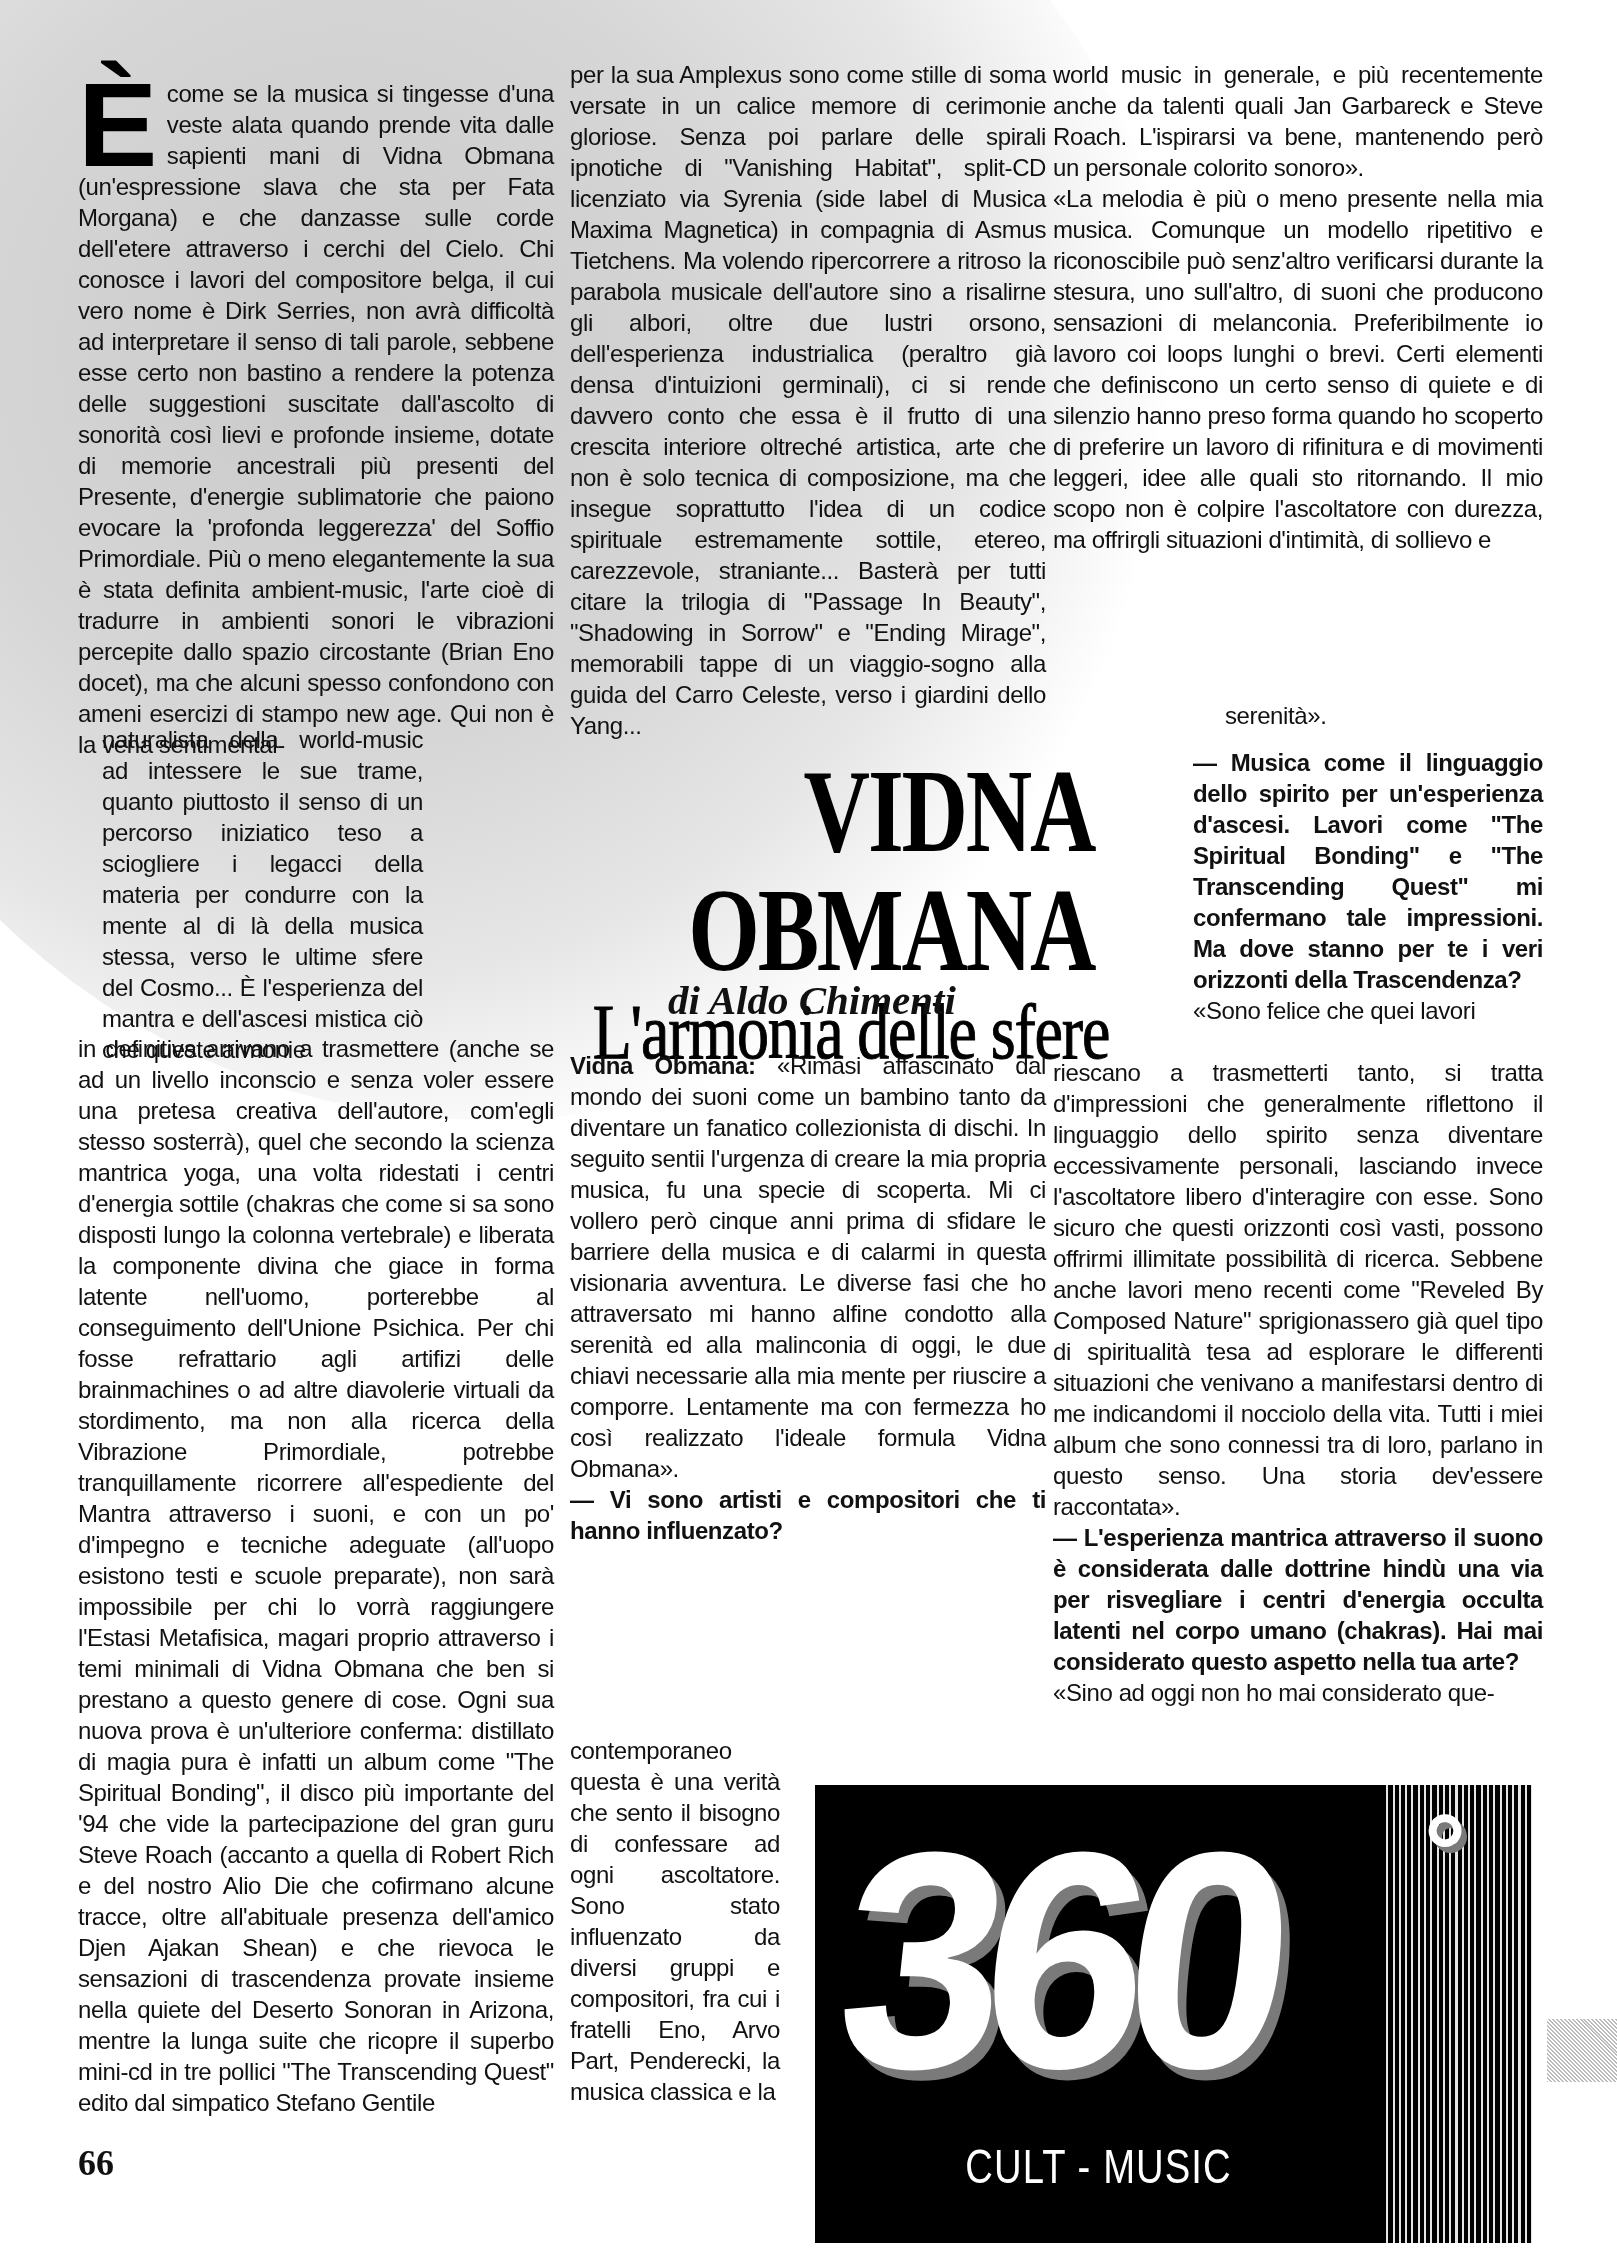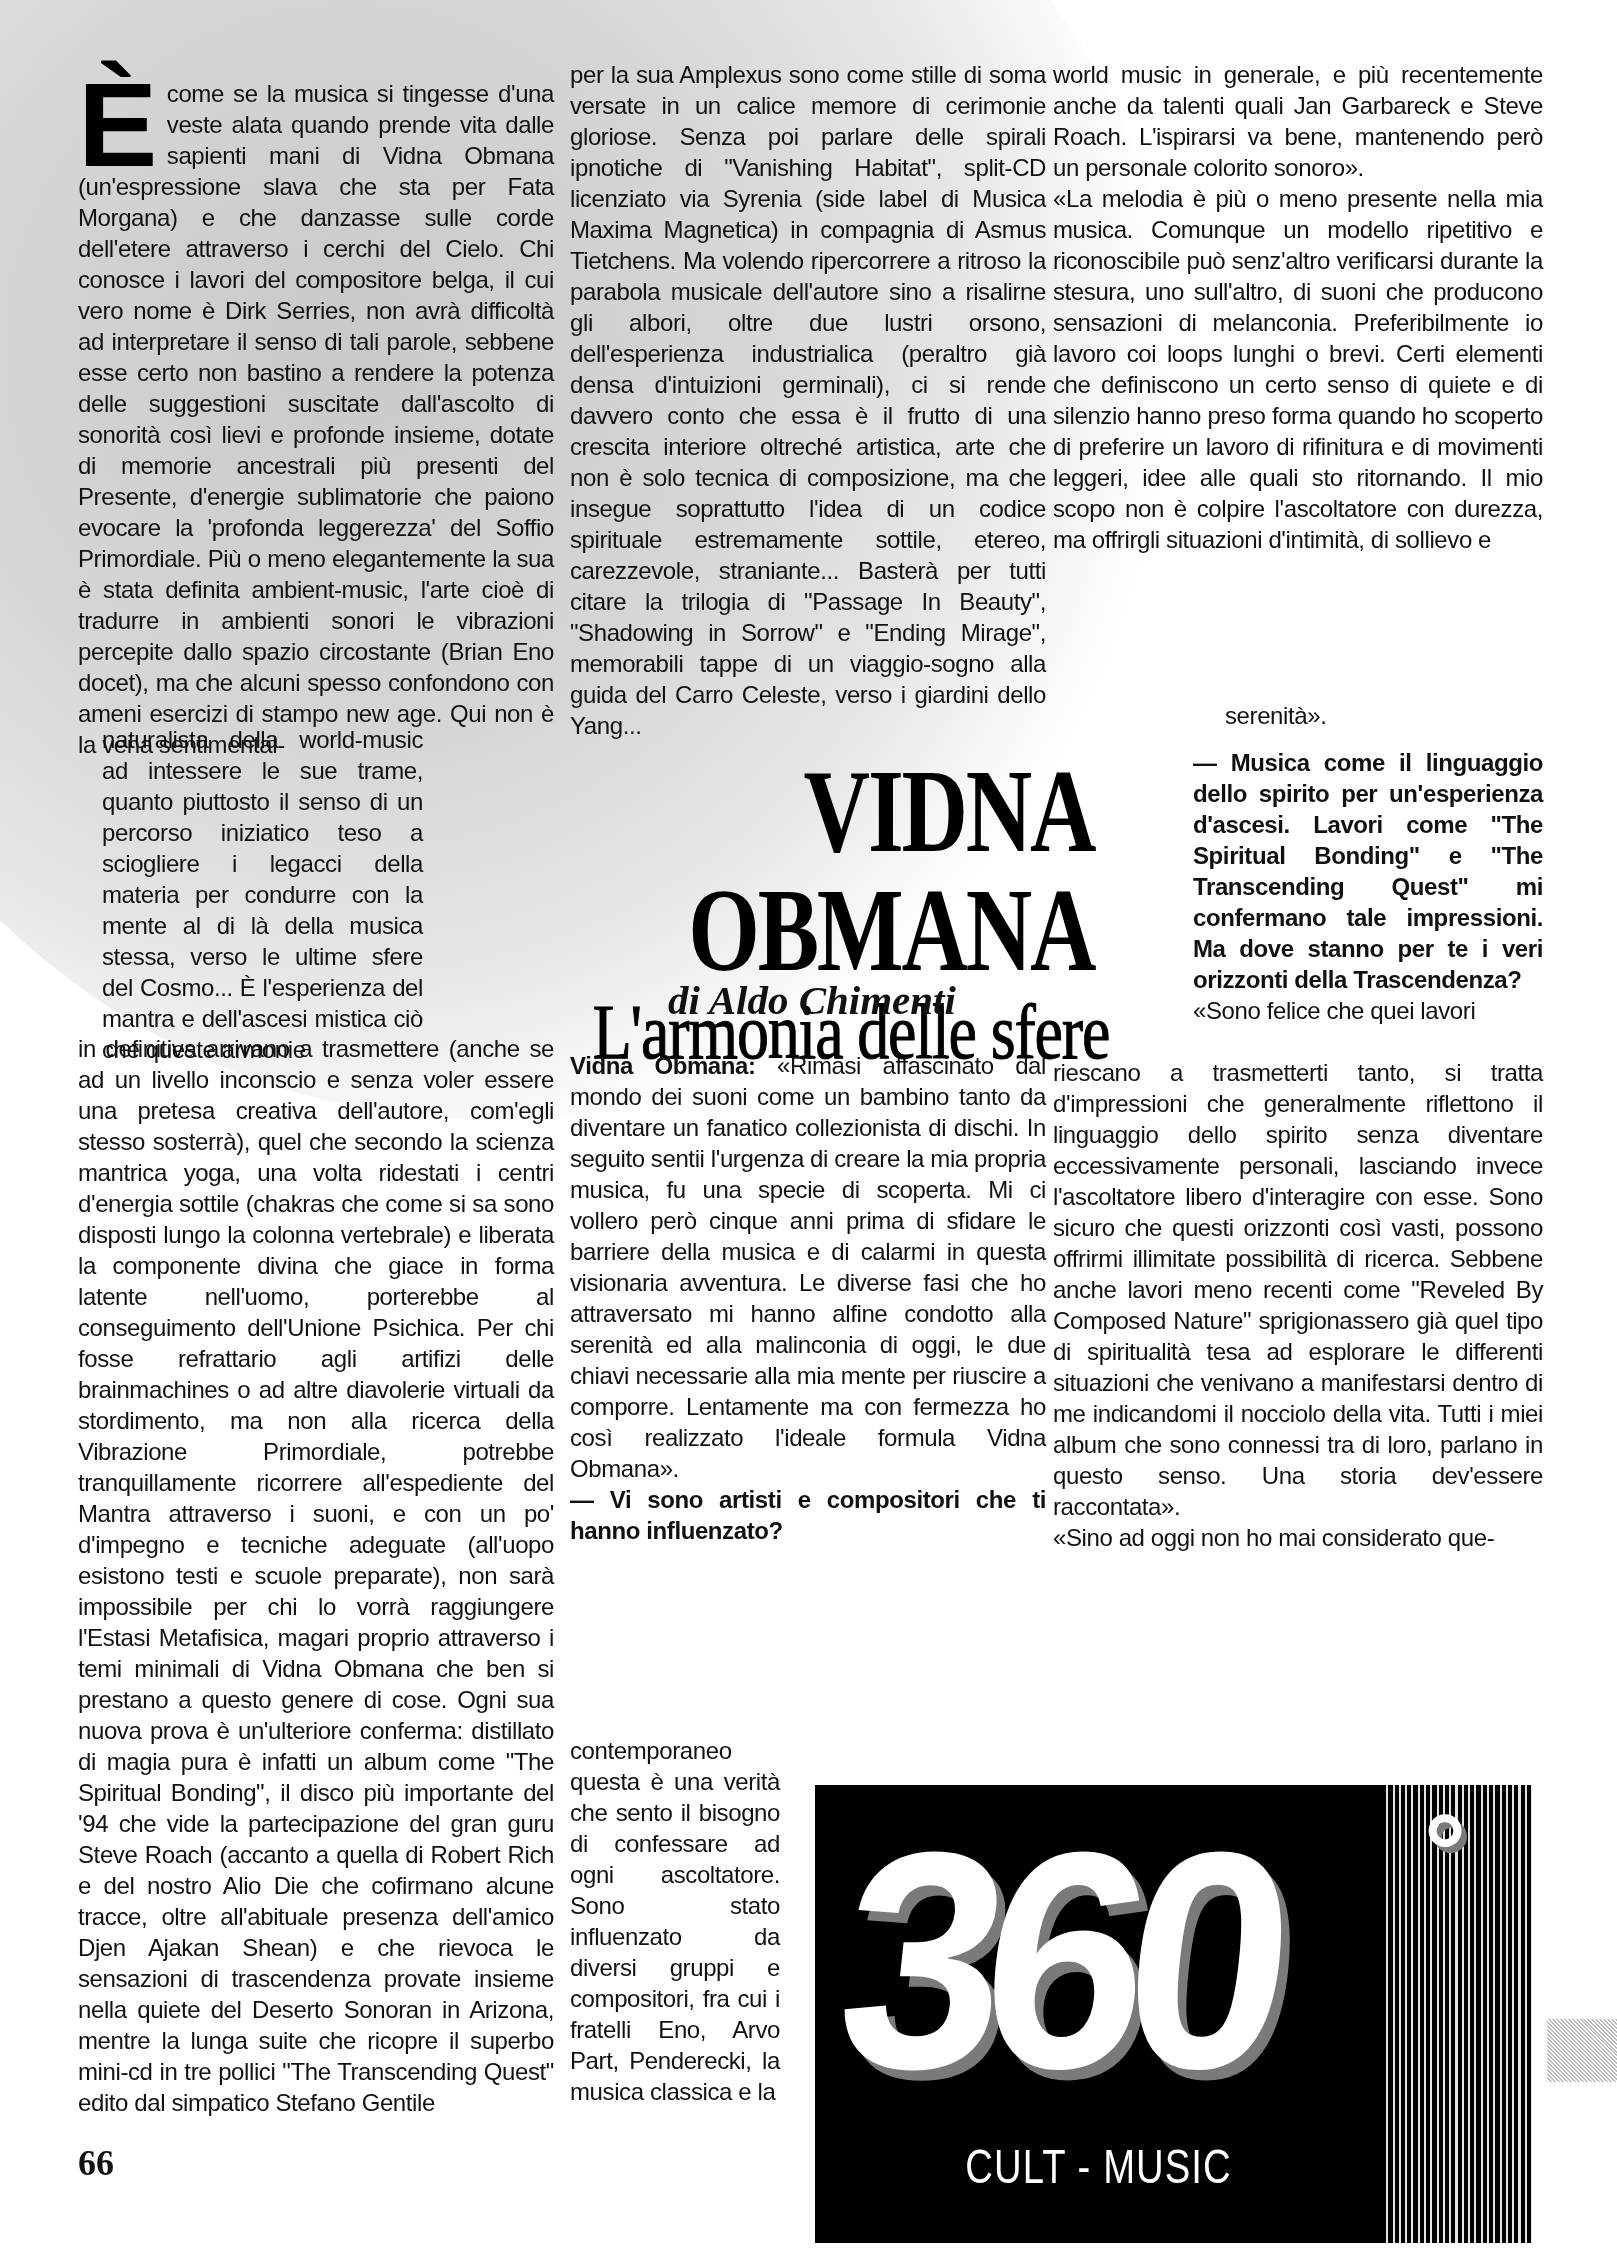--- a/index.html
+++ b/index.html
@@ -76,20 +76,21 @@
 </div>
 <div class="col" style="left:1225px; top:700px; width:210px;">
   <p>serenità».</p>
 </div>
 <div class="col" style="left:1193px; top:747px; width:350px;">
   <p class="q">— Musica come il linguaggio dello spirito per un'esperienza d'ascesi. Lavori come "The Spiritual Bonding" e "The Transcending Quest" mi confermano tale impressioni. Ma dove stanno per te i veri orizzonti della Trascendenza?</p>
   <p style="text-indent:0;">«Sono felice che quei lavori</p>
 </div>
 <div class="col" style="left:1053px; top:1057px; width:490px;">
   <p>riescano a trasmetterti tanto, si tratta d'impressioni che generalmente riflettono il linguaggio dello spirito senza diventare eccessivamente personali, lasciando invece l'ascoltatore libero d'interagire con esse. Sono sicuro che questi orizzonti così vasti, possono offrirmi illimitate possibilità di ricerca. Sebbene anche lavori meno recenti come "Reveled By Composed Nature" sprigionassero già quel tipo di spiritualità tesa ad esplorare le differenti situazioni che venivano a manifestarsi dentro di me indicandomi il nocciolo della vita. Tutti i miei album che sono connessi tra di loro, parlano in questo senso. Una storia dev'essere raccontata».</p>
+  <p class="q">— L'esperienza mantrica attraverso il suono è considerata dalle dottrine hindù una via per risvegliare i centri d'energia occulta latenti nel corpo umano (chakras). Hai mai considerato questo aspetto nella tua arte?</p>
   <p>«Sino ad oggi non ho mai considerato que-</p>
 </div>
 
 <div class="logo">
   <div class="waves"></div>
   <div class="digits">360</div>
   <div class="deg">°</div>
   <div class="cult">CULT - MUSIC</div>
 </div>
 <div class="greyband"></div>

